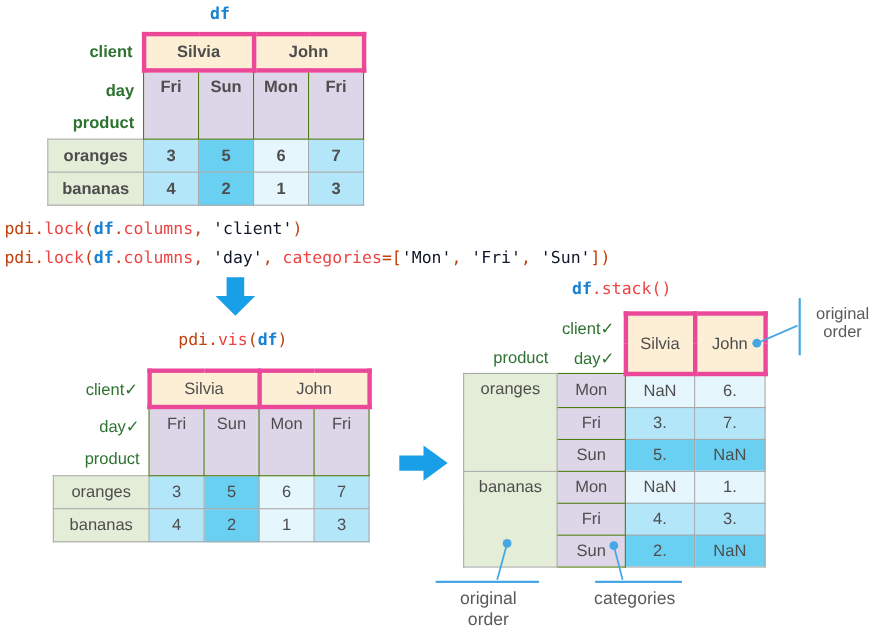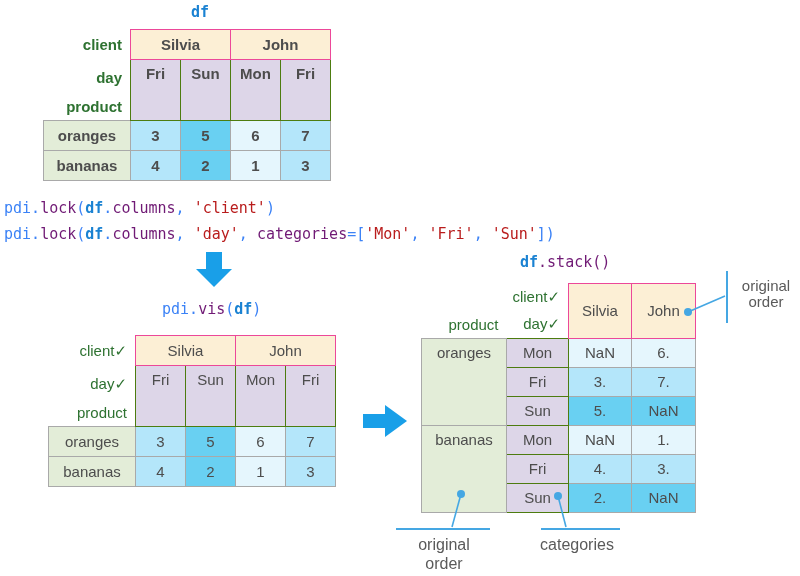--- a/index.html
+++ b/index.html
@@ -2,21 +2,21 @@
 <html><head>
 <meta charset="utf-8">
 <style>
   html,body { margin:0; padding:0; background:#ffffff; }
   .canvas { position:relative; width:800px; height:576px; background:#ffffff;
             font-family:"Liberation Sans", sans-serif; overflow:hidden;padding-left:34px; }
 
   
   table.tbl { position:absolute; border-collapse:collapse; table-layout:fixed; }
   .tbl td { text-align:center; vertical-align:middle; font-size:15px; color:#4d4d4d; padding:0; }
-  .tbl td.hdr   { background:#fcefd5; border:1px solid #ec4899; }
+  .tbl td.hdr   { background:#fcefd5; border:4px solid #ec4899; }
   .tbl td.day   { background:#ddd6e8; border:1px solid #4d7c0f; }
   .tbl td.pcell { background:#e3edd8; border:1px solid #a9a9a9; }
   .tbl td.val   { border:1px solid #a9a9a9; }
   .val.fri { background:#b4e6fa; }
   .val.sun { background:#69d0f2; }
   .val.mon { background:#e5f6fd; }
   .tbl td.lbl { color:#2e7231; text-align:right; padding-right:8px; border:none; background:none; }
   .lbl-top { vertical-align:top; }
   .lbl-top div { line-height:16px; margin-top:5px; }
   .lbl-top .plabel { margin-top:13px; }
@@ -25,24 +25,24 @@
   .t-df tr.r-day td,    .t-vis tr.r-day td    { height:55px; }
   .t-df tr.r-val td,    .t-vis tr.r-val td    { height:29px; }
   .t-stack tr.r-h td { height:27px; }
   .t-stack tr.r-d td { height:28px; }
   .t-stack td.ptop { vertical-align:top; line-height:27px; }
   .nan { font-size:12px; color:#6e6e6e; }
 
   
   .mono { position:absolute; font-family:"DejaVu Sans Mono", monospace; font-size:15px; }
   .code-line { line-height:26px; white-space:pre; }
-  .ck { color:#3b82f6; }
-  .co { color:#701a75;margin-top:22px; }
+  .ck { color:#c2410c; }
+  .co { color:#ef4444;margin-top:22px; }
   .cb { color:#1a82d2; font-weight:bold; }
-  .cg { color:#b91c1c; }
+  .cg { color:#0f172a; }
   .title-df { text-align:center; }
 
   
   .ann { position:absolute; text-align:center; color:#5a5a5a; }
   .ann div { line-height:19px; font-size:16px; }
   .ann-top div { line-height:16px; font-size:15px; }
   .overlay { position:absolute; left:0; top:0; pointer-events:none; }
 </style>
 </head>
 <body>

